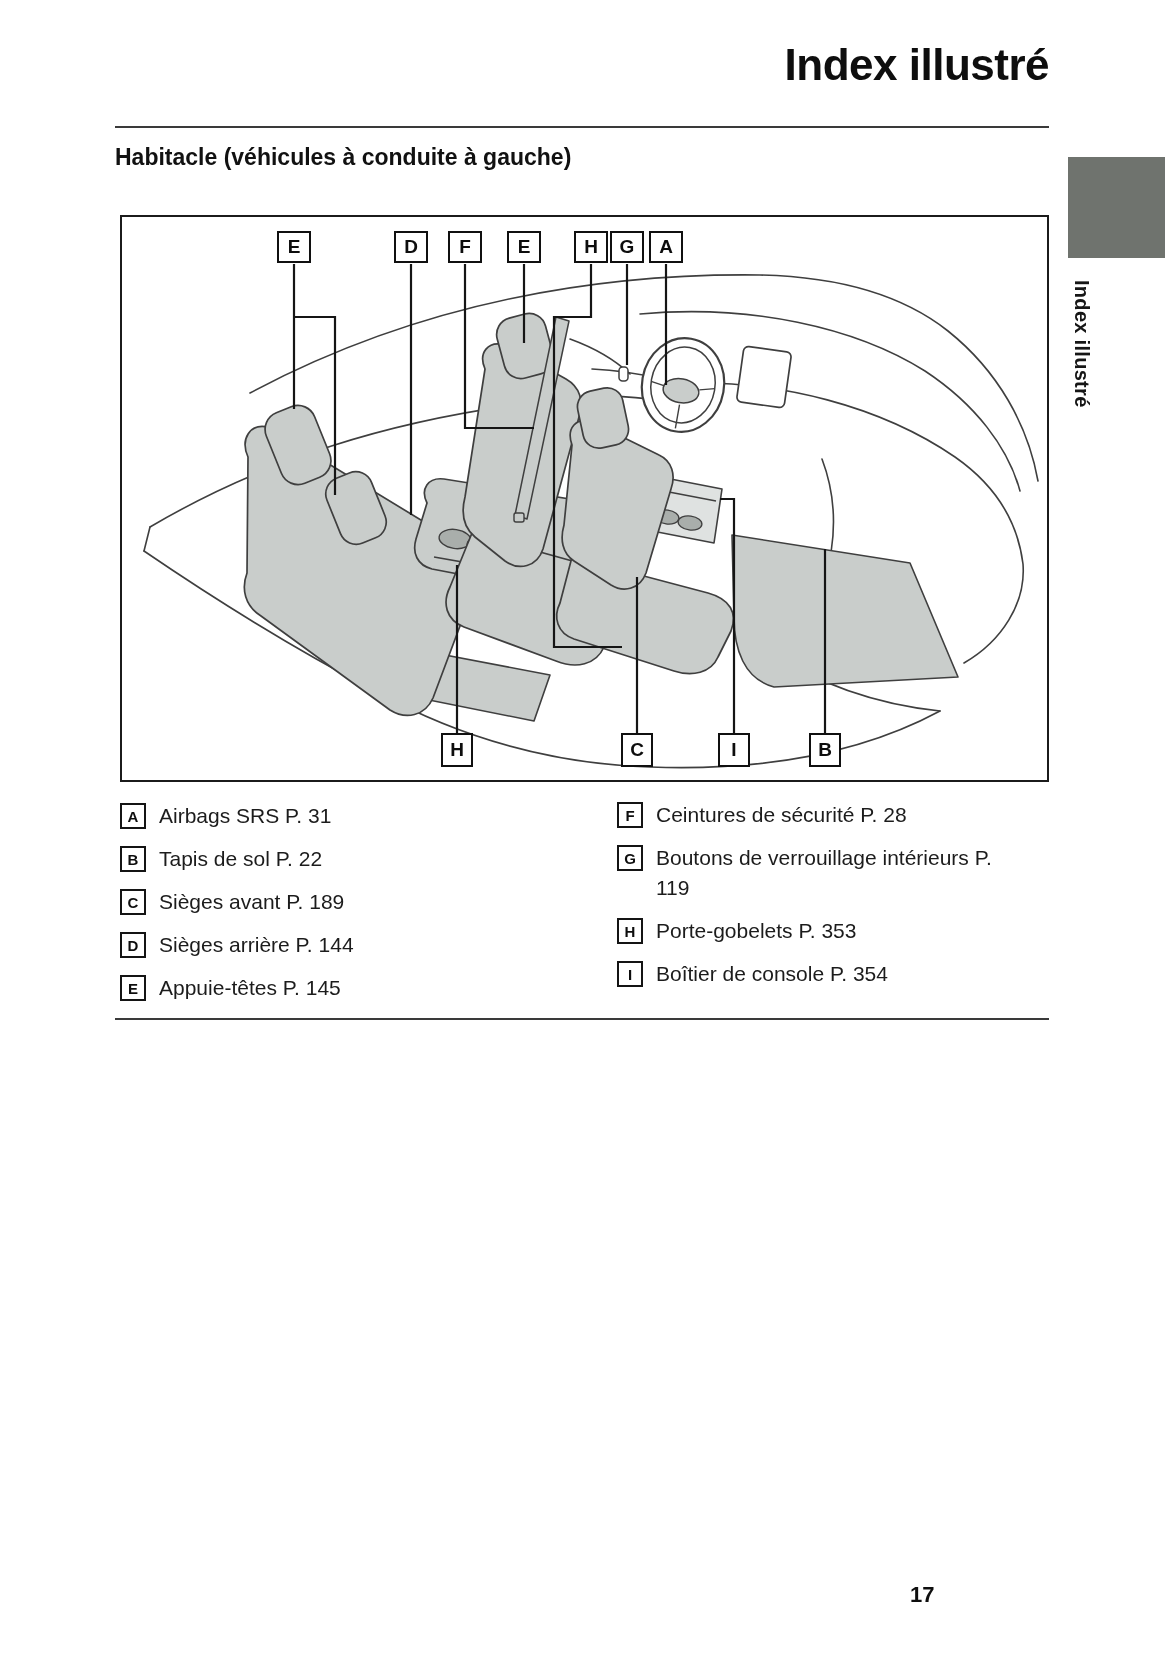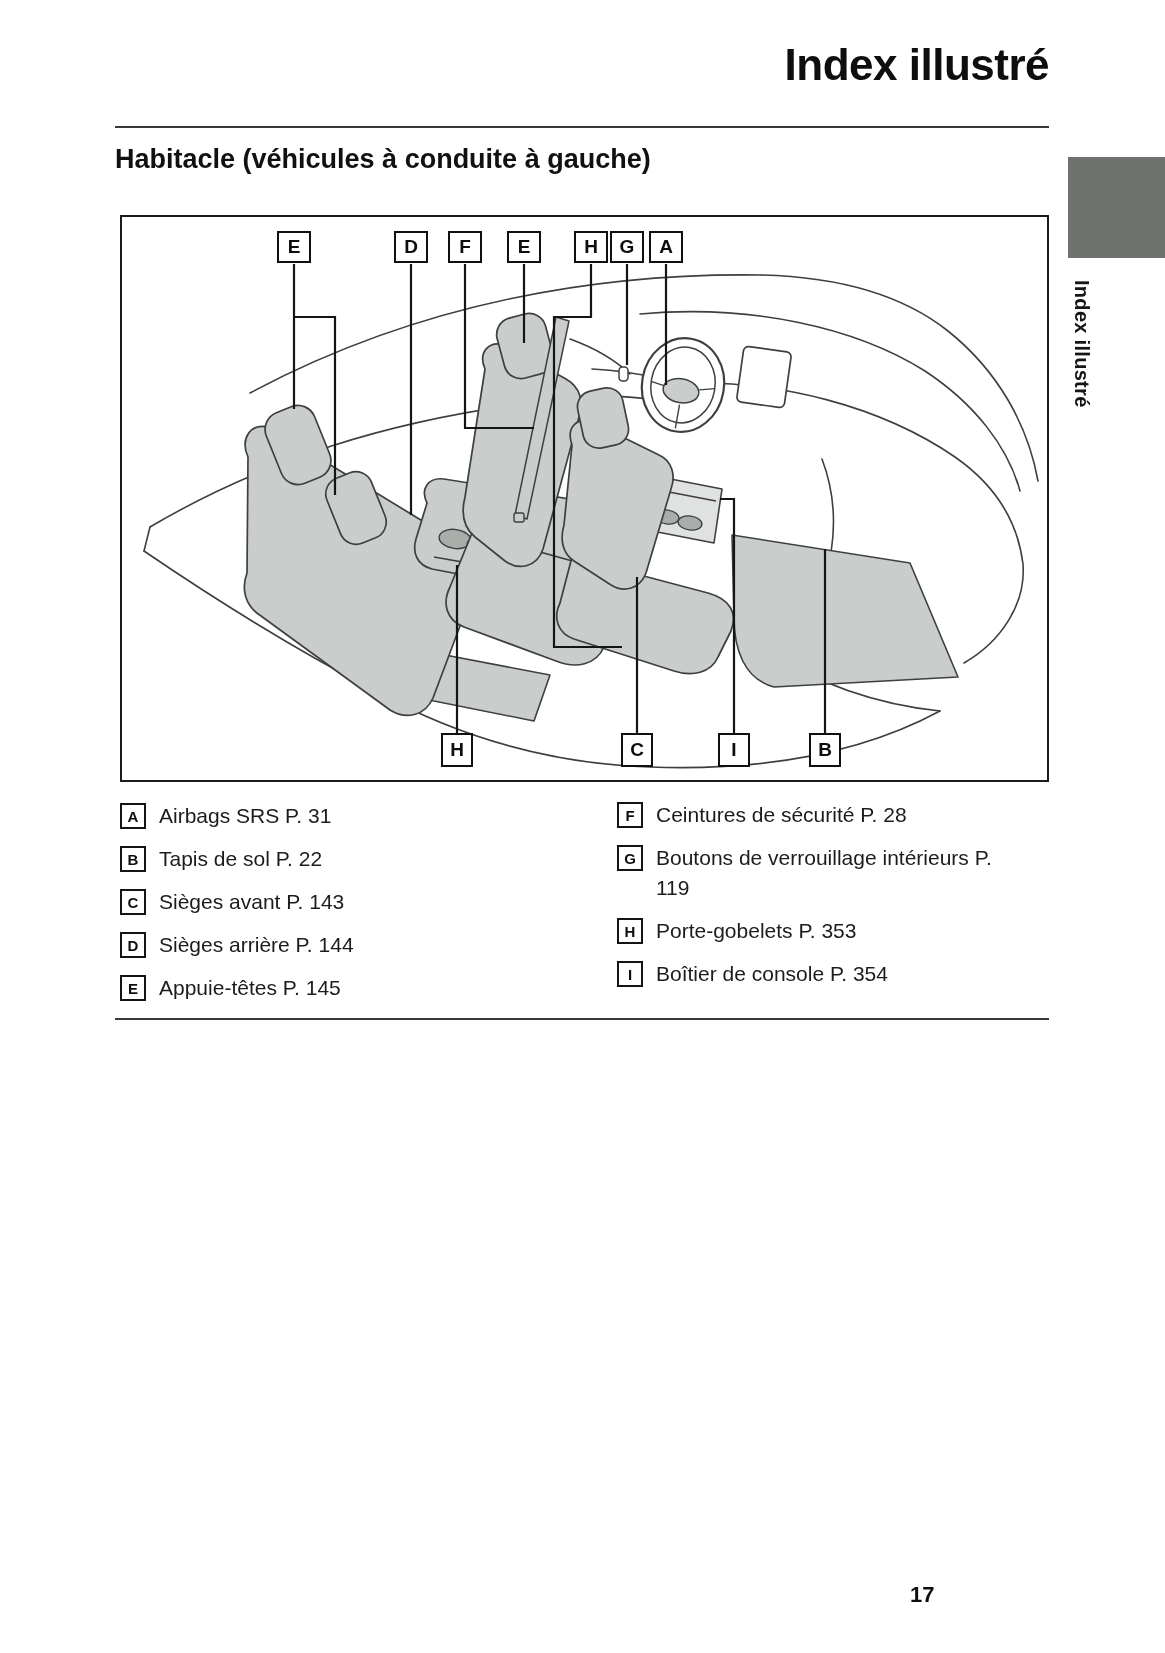--- a/index.html
+++ b/index.html
@@ -10,21 +10,21 @@
   }
   .page-title{
     position:absolute;top:40px;left:400px;width:649px;text-align:right;
     font-size:44px;font-weight:700;letter-spacing:-0.5px;color:#0e0e0e;margin:0;
   }
   .rule{position:absolute;left:115px;width:934px;height:2px;background:#3a3a3a;}
   .rule-top{top:126px;}
   .rule-bottom{top:1018px;}
   .section-heading{
     position:absolute;top:144px;left:115px;margin:0;
-    font-size:27px;font-weight:700;color:#111;
+    font-size:23px;font-weight:700;color:#111;
   }
   .chapter-tab{
     position:absolute;left:1068px;top:157px;width:97px;height:101px;
     background:#6f736e;
   }
   .side-label{
     position:absolute;left:1070px;top:280px;height:160px;
     writing-mode:vertical-rl;
     font-size:20px;font-weight:700;color:#161616;letter-spacing:0.3px;
     white-space:nowrap;
@@ -168,21 +168,21 @@
   <div class="lg-row">
     <span class="lg-key">A</span>
     <span class="lg-text">Airbags SRS P. 31</span>
   </div>
   <div class="lg-row">
     <span class="lg-key">B</span>
     <span class="lg-text">Tapis de sol P. 22</span>
   </div>
   <div class="lg-row">
     <span class="lg-key">C</span>
-    <span class="lg-text">Sièges avant P. 143</span>
+    <span class="lg-text">Sièges avant P. 189</span>
   </div>
   <div class="lg-row">
     <span class="lg-key">D</span>
     <span class="lg-text">Sièges arrière P. 144</span>
   </div>
   <div class="lg-row">
     <span class="lg-key">E</span>
     <span class="lg-text">Appuie-têtes P. 145</span>
   </div>
 </div>

